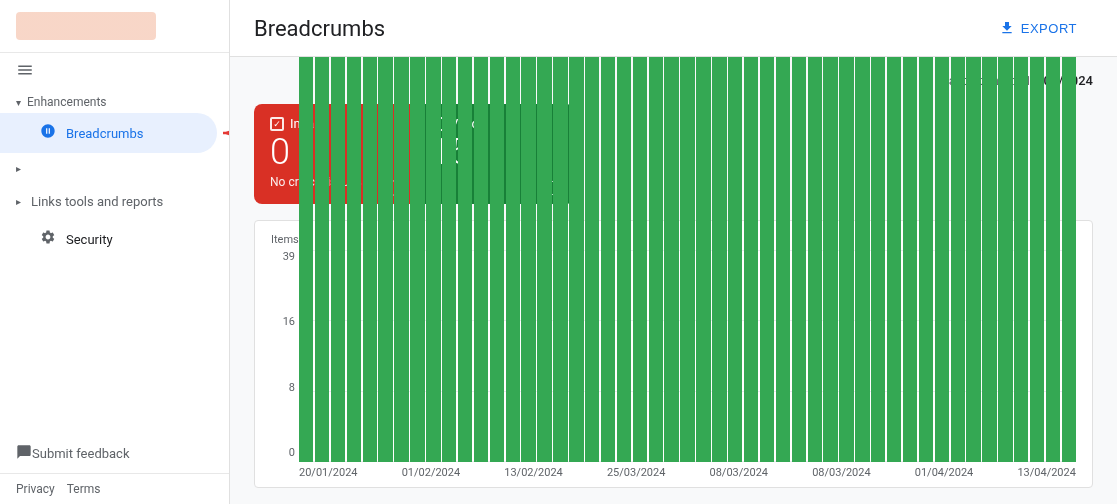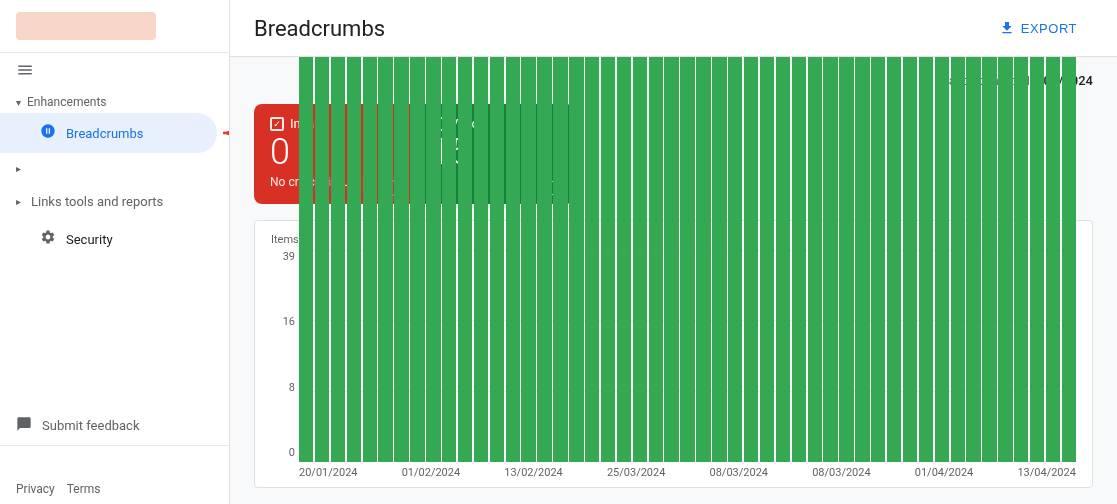--- a/index.html
+++ b/index.html
@@ -76,35 +76,35 @@
       cursor: pointer;
     }
 
     .sidebar-bottom {
       margin-top: auto;
     }
     .sidebar-bottom-item {
       padding: 10px 16px;
       display: flex;
       align-items: center;
-      gap: 10px;
+      gap: 0;
       color: #5f6368;
       font-size: 13px;
       cursor: pointer;
     }
 
     .sidebar-footer {
       padding: 8px 16px;
       font-size: 12px;
       color: #5f6368;
       display: flex;
       gap: 12px;
       border-top: 1px solid #e8e8e8;
     }
-    .sidebar-footer a { color: #5f6368; text-decoration: none; margin-top: 28px; }
+    .sidebar-footer a { color: #5f6368; text-decoration: none; }
 
     
     .main-content {
       flex: 1;
       display: flex;
       flex-direction: column;
       overflow: hidden;
       background: #f8f9fa;
     }
     .main-header {

